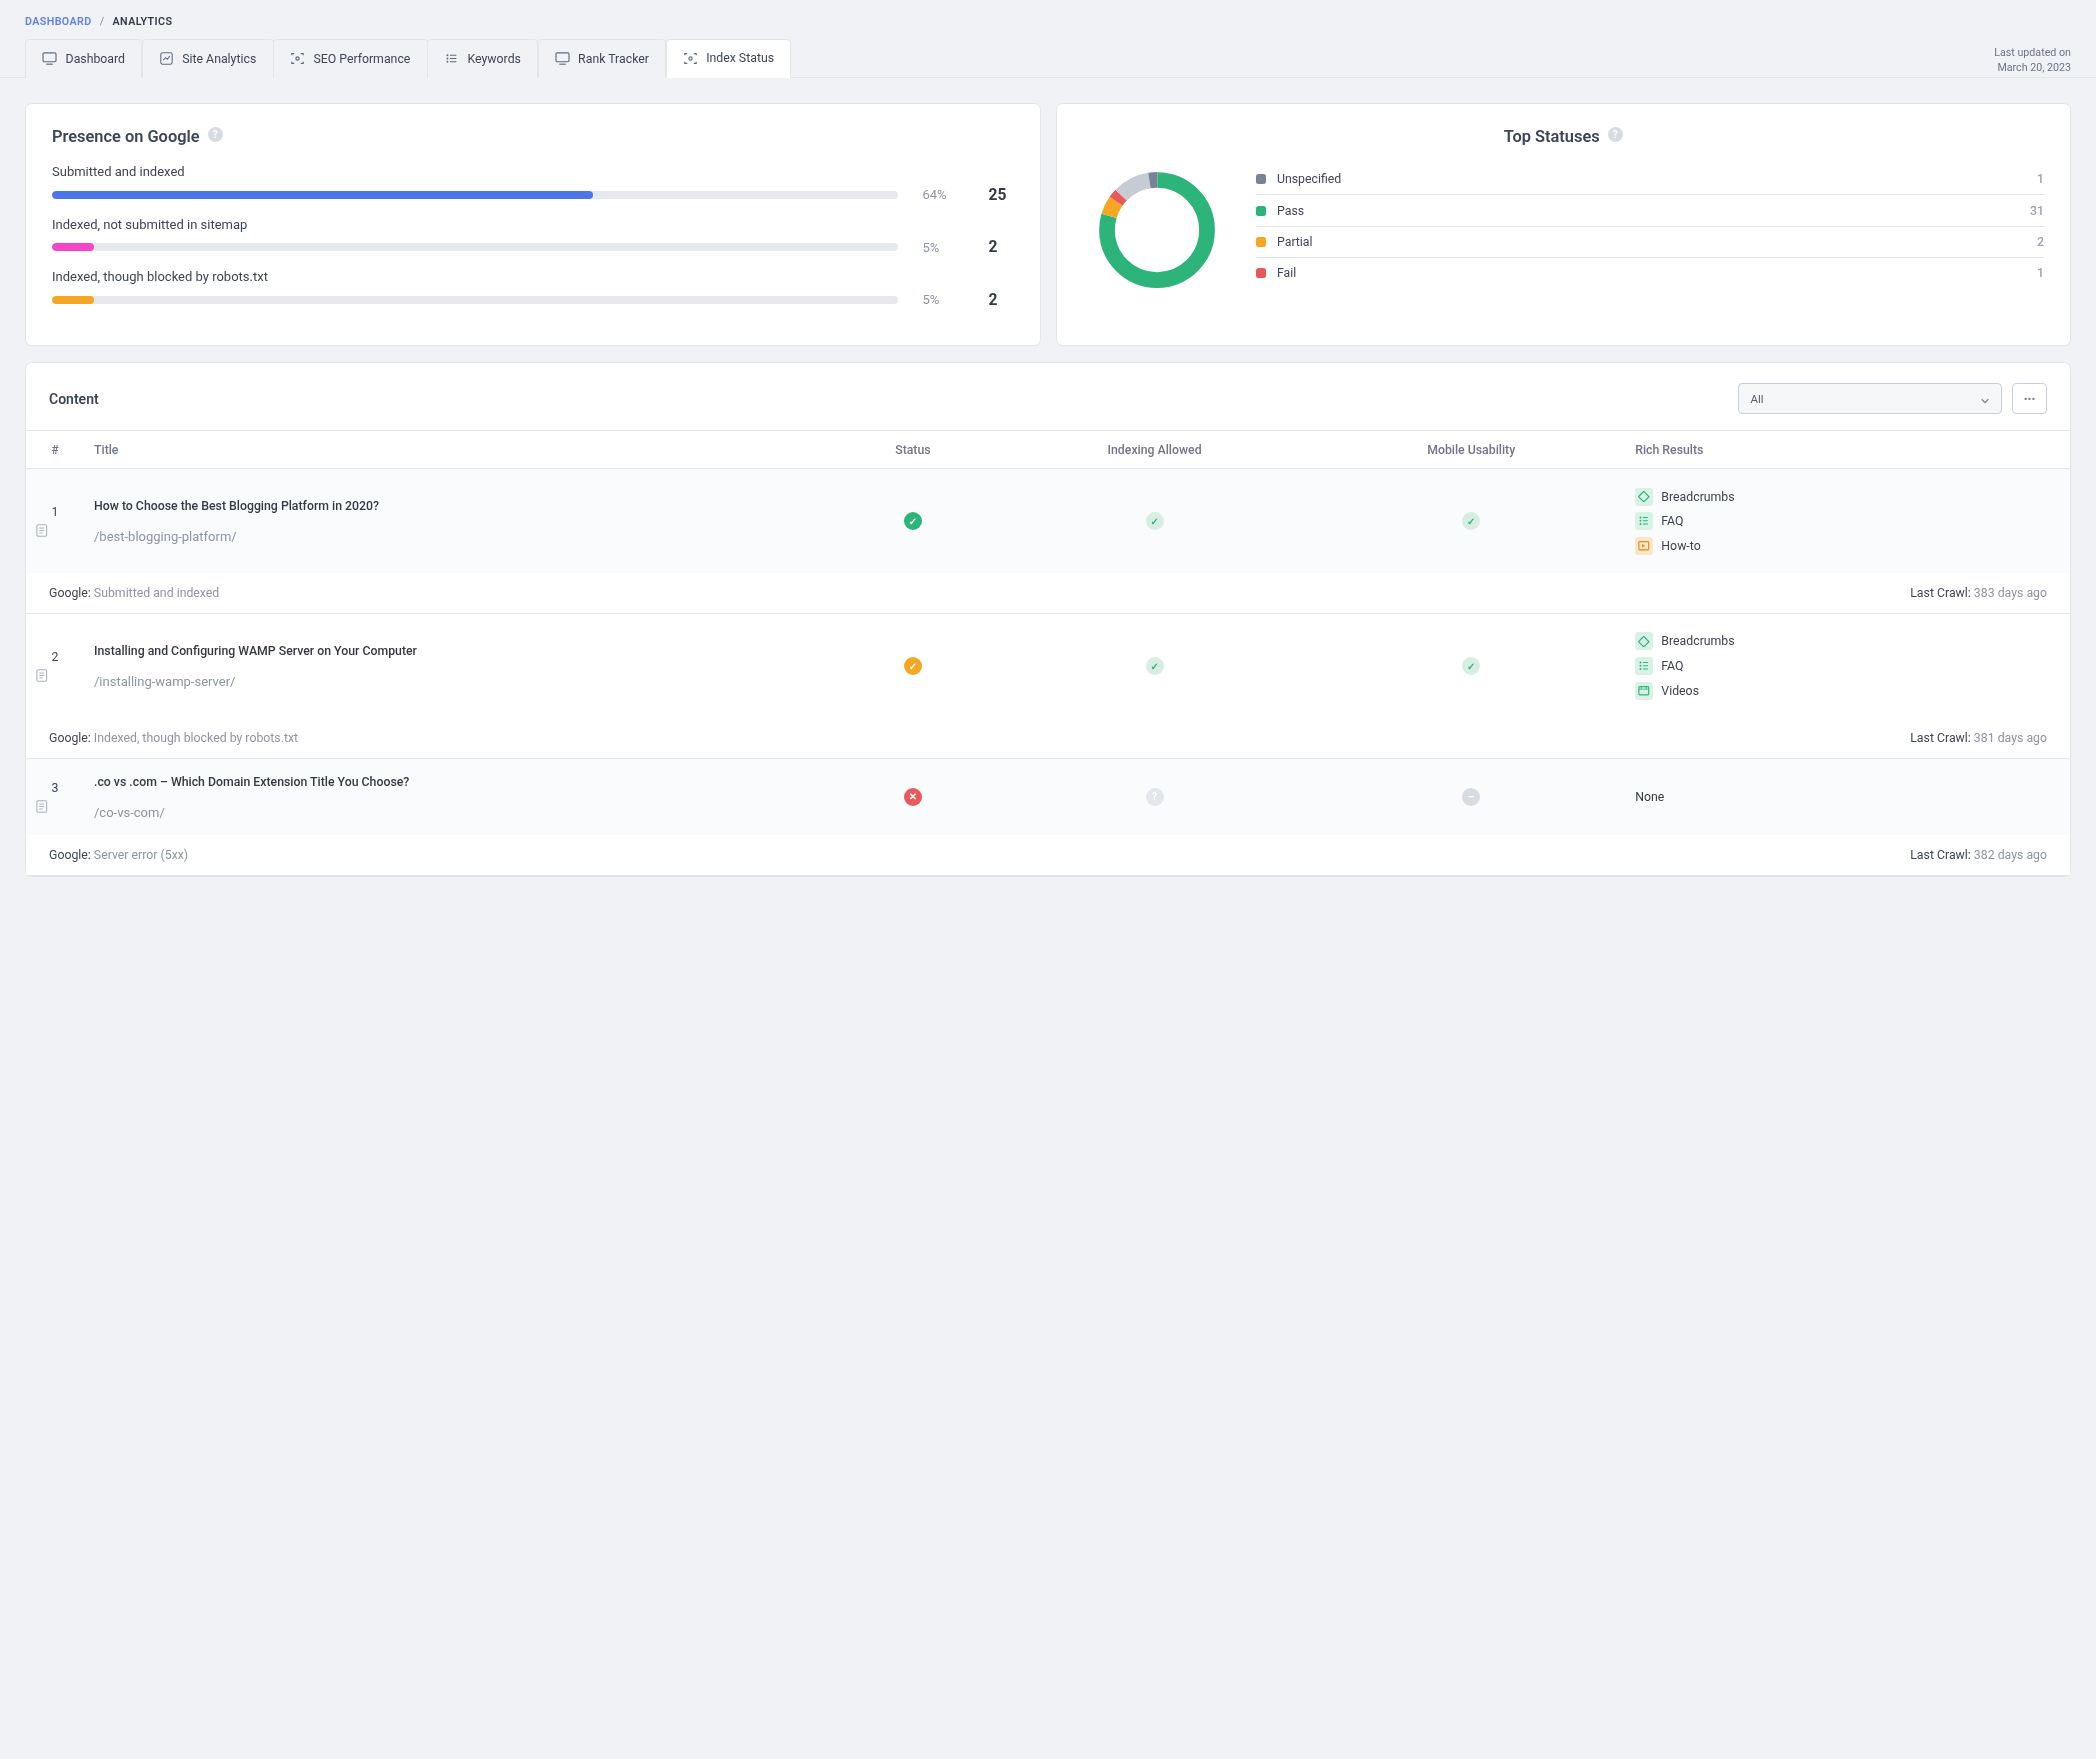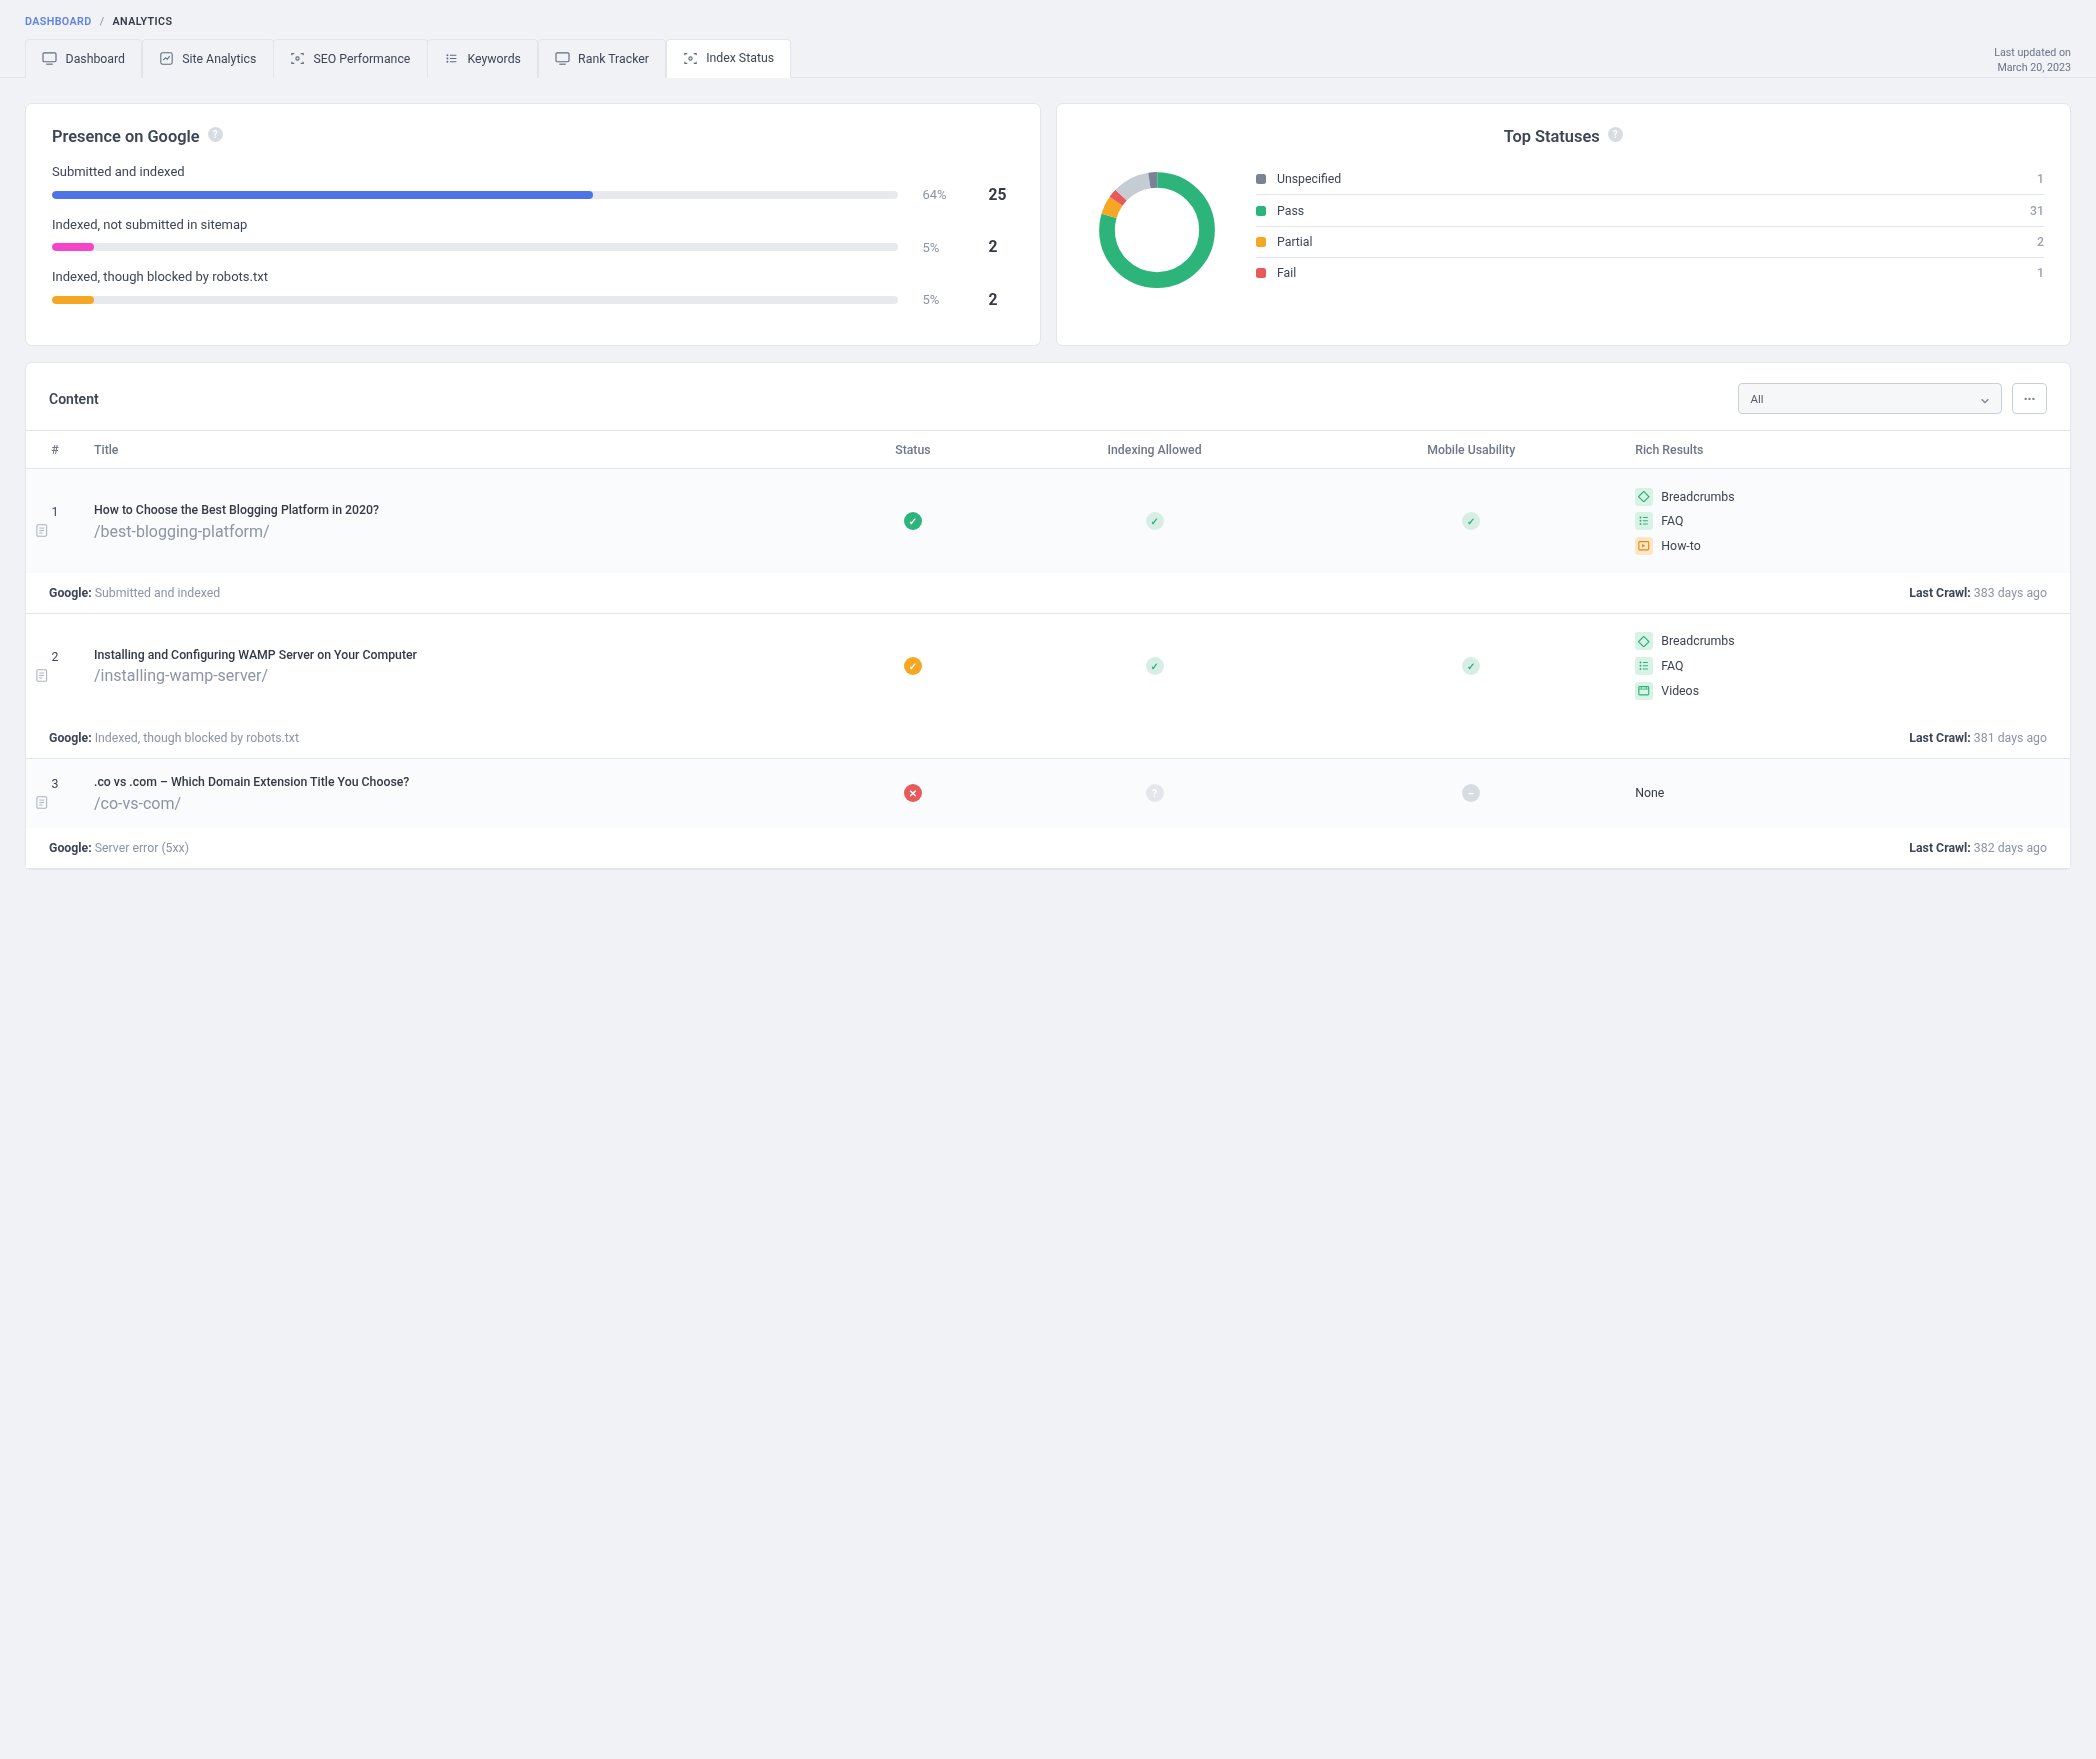--- a/index.html
+++ b/index.html
@@ -75,31 +75,31 @@
 .content-controls{margin-left:auto;display:flex;gap:10px}
 .select{width:264px;padding:7.4px 11.5px;border:0.8px solid #c8cfd8;background:#f5f7f9;border-radius:4.1px;display:flex;align-items:flex-end;color:#565f6e;font-size:11.5px;cursor:pointer}
 .select .chev{margin-left:auto}
 .icon-btn{width:35px;border:0.8px solid #c8cfd8;border-radius:4.1px;display:flex;align-items:center;justify-content:center;color:#7a8394;cursor:pointer;background:var(--white)}
 
 table{width:100%;border-collapse:collapse}
 th{padding:11.5px 10px;color:#6e7788;font-weight:500;text-align:center;border-top:0.8px solid var(--border);border-bottom:0.8px solid var(--border);background:var(--white);font-size:12.3px}
 th.title-col{text-align:left}
 td{padding:15px 10px;text-align:center;vertical-align:middle;font-size:12.3px}
 tbody tr.detail td{background:var(--white);padding:13px 23px;font-size:12.3px;color:var(--muted);border-bottom:0.8px solid var(--border)}
-tr.detail .lbl{font-weight:700;color:#3d4656}
+tr.detail .lbl{font-weight:400;color:#3d4656}
 .detail .right{margin-left:auto}
 .detail .detail-inner{display:flex;align-items:center}
 tbody tr.item td{border-bottom:0}
 tbody tr.item:nth-of-type(4n+1) td{background:#fafbfc}
 tbody tr.item:nth-of-type(4n+3) td{background:#fff}
 .num-cell{width:58px;color:#3d4656}
 .doc-ic{margin-top:5px;color:#a9b2be}
 .title-cell{text-align:left;max-width:263px}
 .title-cell .t{color:#333a45;font-weight:500;line-height:1.35}
-.title-cell .p{color:#8b95a5;font-size:16px;margin-top:3px}
+.title-cell .p{color:#8b95a5;font-size:13px;margin-top:14px}
 .status-ic{width:18px;height:18px;border-radius:50%;display:inline-flex;align-items:center;justify-content:center;color:#fff;font-size:10px;font-weight:700}
 .s-pass{background:var(--green)}
 .s-partial{background:var(--orange)}
 .s-fail{background:var(--red)}
 .s-light{background:#d6eee3;color:var(--green)}
 .s-unk{background:#e3e7eb;color:#fff}
 .s-exc{background:#d7dce2;color:#fff}
 .rich-cell{text-align:left;min-width:156px}
 .rich-item{display:flex;align-items:center;gap:8.2px;padding:3.3px 0;font-size:12.3px;color:#3b434f}
 .rich-badge{width:18px;height:18px;border-radius:3.3px;display:inline-flex;align-items:center;justify-content:center;color:#fff;font-size:10.7px}

